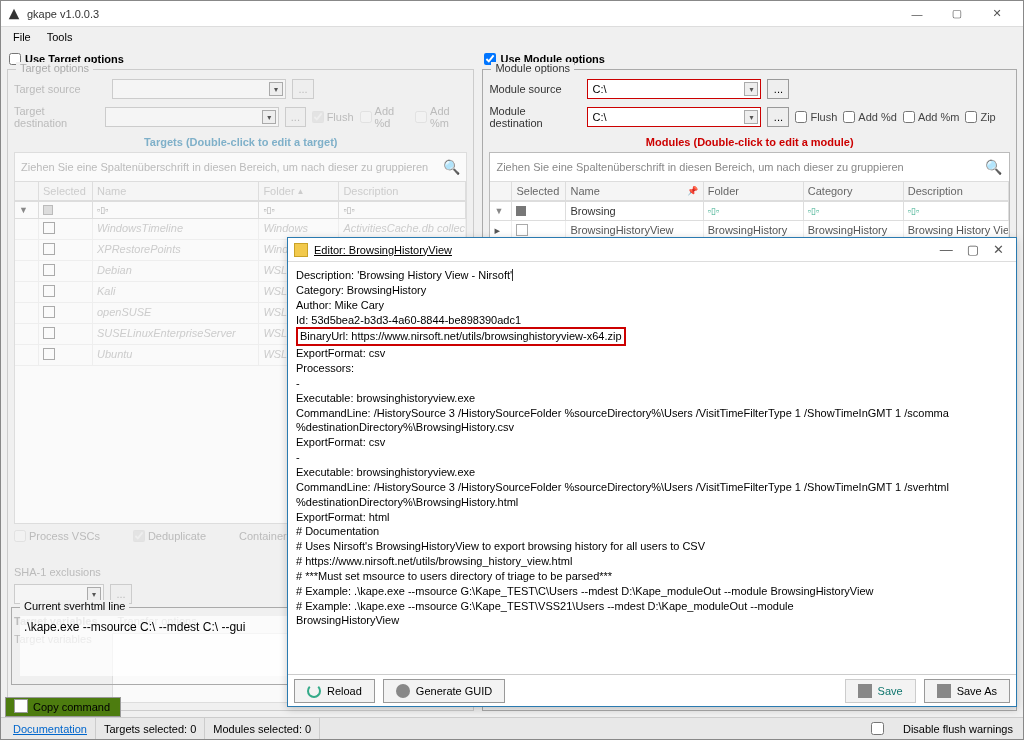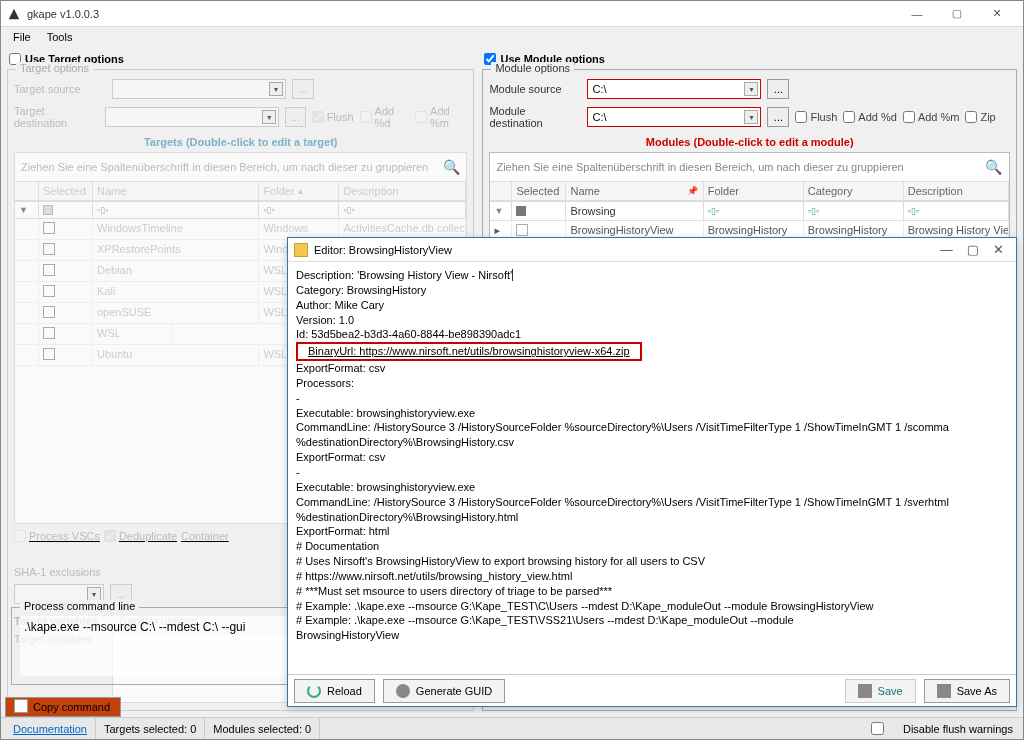--- a/index.html
+++ b/index.html
@@ -48,48 +48,48 @@
 .disabled .grid-area { background:#fafafa; border-color:#ddd;}
 .grid-groupbar { padding:6px; color:#bbb; display:flex; align-items:center; justify-content:space-between;}
 .grid-groupbar .mag { font-size:14px; color:#888; }
 .disabled .grid-groupbar .mag { color:#ccc; }
 .grid-head { display:flex; border-top:1px solid #ddd; border-bottom:1px solid #ddd; background:#f5f5f5;}
 .gh { padding:3px 4px; border-right:1px solid #ddd; color:#666; display:flex; align-items:center; gap:2px; }
 .disabled .gh { color:#ccc; }
 .grid-body { flex:1; overflow:hidden; }
 .grow { display:flex; border-bottom:1px solid #eee; }
 .grow .gc { padding:3px 4px; border-right:1px solid #eee; color:#555; overflow:hidden; white-space:nowrap; }
-.disabled .grow .gc { color:#ccc; }
+.disabled .grow .gc { color:#ccc;font-style:italic; }
 .filter-icon { font-size:9px; color:#aaa; }
 .funnel { font-size:9px; color:#888; }
 .gc .cb { width:12px; height:12px; border:1px solid #aaa; display:inline-block; }
-.opts-row { display:flex; align-items:center; gap:4px;text-decoration:underline; }
+.opts-row { display:flex; align-items:center; gap:33px; }
 
 .cmd-group { border:1px solid #aaa; margin:2px 4px; padding:8px; position:relative; }
 .cmd-title { position:absolute; top:-8px; left:8px; background:#f0f0f0; padding:0 4px; }
 .cmd-text { background:rgba(255,255,255,0.7); padding:4px; min-height:60px; font-size:12px;}
 
 .bottombar { position:absolute; bottom:22px; left:4px; }
-.btn { border:1px solid #999; background:#c2410c; padding:3px 10px; display:inline-flex; align-items:center; gap:5px; }
+.btn { border:1px solid #999; background:#4d7c0f; padding:3px 10px; display:inline-flex; align-items:center; gap:5px; }
 
 .statusbar { position:absolute; bottom:0; left:0; right:0; height:22px; background:#e8e8e8; border-top:1px solid #ccc; display:flex; align-items:center; padding:0 4px; font-size:11px; gap:0;}
 .status-cell { padding:0 8px; border-right:1px solid #ccc; height:100%; display:flex; align-items:center;}
 .status-link { color:#0066cc; text-decoration:underline; }
 .status-right { margin-left:auto; display:flex; align-items:center; gap:19px; padding-right:6px;}
 
 
 .editor { position:absolute; left:286px; top:236px; width:730px; height:470px; background:#fff; border:1px solid #2a7ab0; box-shadow:0 2px 8px rgba(0,0,0,0.2); display:flex; flex-direction:column;}
 .editor-title { height:24px; background:#fff; display:flex; align-items:center; padding:0 6px; border-bottom:1px solid #ddd;}
 .editor-title .eicon { width:14px; height:14px; background:#f2c94c; border:1px solid #c9a227; margin-right:6px;}
-.editor-title .t { flex:1; }
+.editor-title .t { flex:1;text-decoration:underline; }
 .editor-title .wc { display:flex; gap:14px; padding-right:6px;}
 .editor-title .wc span { font-size:13px; color:#555; }
 .editor-body { flex:1; padding:6px 8px; overflow:hidden; font-size:12.5px; line-height:1.35; font-family: "Segoe UI", Arial, sans-serif;}
 .editor-body .cursor { border-right:1px solid #333; }
-.highlight-box { border:2px solid #c00; padding:0 10px; display:inline-block;text-decoration:underline; }
+.highlight-box { border:2px solid #c00; padding:0 2px; display:inline-block; }
 .editor-footer { height:32px; border-top:1px solid #ccc; display:flex; align-items:center; padding:0 6px; gap:8px;}
 .spacer { flex:1; }
 .fbtn { border:1px solid #999; background:#f3f3f3; padding:4px 12px; display:inline-flex; align-items:center; gap:6px; font-size:12px;}
 .fbtn.dis { color:#0f766e; border-color:#ccc; }
 .fbtn .ico { width:14px; height:14px; display:inline-block; }
 .ico-reload { border:2px solid #3a8; border-radius:50%; border-top-color:transparent; width:10px; height:10px;}
 .ico-gear { background:#888; width:10px;height:10px; border-radius:50%; }
 .ico-disk { background:#888; width:12px;height:12px; position:relative;}
 
 .copy-icon{ width:12px; height:12px; display:inline-block; border:1px solid #999; position:relative; }
@@ -223,20 +223,21 @@
             <div class="grow">
                 <div class="gc" style="width:24px"></div>
                 <div class="gc" style="width:54px"><span class="cb"></span></div>
                 <div class="gc" style="flex:2">openSUSE</div>
                 <div class="gc" style="width:80px">WSL</div>
                 <div class="gc" style="flex:1.5"></div>
               </div>
             <div class="grow">
                 <div class="gc" style="width:24px"></div>
                 <div class="gc" style="width:54px"><span class="cb"></span></div>
+                <div class="gc" style="flex:2">SUSELinuxEnterpriseServer</div>
                 <div class="gc" style="width:80px">WSL</div>
                 <div class="gc" style="flex:1.5"></div>
               </div>
             <div class="grow">
                 <div class="gc" style="width:24px"></div>
                 <div class="gc" style="width:54px"><span class="cb"></span></div>
                 <div class="gc" style="flex:2">Ubuntu</div>
                 <div class="gc" style="width:80px">WSL</div>
                 <div class="gc" style="flex:1.5"></div>
               </div>
@@ -369,21 +370,21 @@
               <div class="gc" style="flex:1.5">Browsing History View ...</div>
             </div>
           </div>
         </div>
       </div>
     </div>
   </div>
 
   <div style="position:absolute; left:6px; right:520px; bottom:52px;">
     <div class="cmd-group">
-      <div class="cmd-title">Process command line</div>
+      <div class="cmd-title">Current sverhtml line</div>
       <div class="cmd-text">.\kape.exe --msource C:\ --mdest C:\ --gui</div>
     </div>
   </div>
 
   <div class="bottombar">
     <div class="btn">
       <span class="copy-icon"></span>
       <span>Copy command</span>
     </div>
   </div>
@@ -407,21 +408,20 @@
       <div class="wc">
         <span>—</span>
         <span>▢</span>
         <span>✕</span>
       </div>
     </div>
     <div class="editor-body">
       <div><span>Description: 'Browsing History View - Nirsoft'</span><span class="cursor"></span></div>
       <div>Category: BrowsingHistory</div>
       <div>Author: Mike Cary</div>
-      <div>Version: 1.0</div>
       <div>Id: 53d5bea2-b3d3-4a60-8844-be898390adc1</div>
       <div><span class="highlight-box">BinaryUrl: https://www.nirsoft.net/utils/browsinghistoryview-x64.zip</span></div>
       <div>ExportFormat: csv</div>
       <div>Processors:</div>
       <div>    -</div>
       <div>        Executable: browsinghistoryview.exe</div>
       <div>        CommandLine: /HistorySource 3 /HistorySourceFolder %sourceDirectory%\Users /VisitTimeFilterType 1 /ShowTimeInGMT 1 /scomma %destinationDirectory%\BrowsingHistory.csv</div>
       <div>        ExportFormat: csv</div>
       <div>    -</div>
       <div>        Executable: browsinghistoryview.exe</div>

